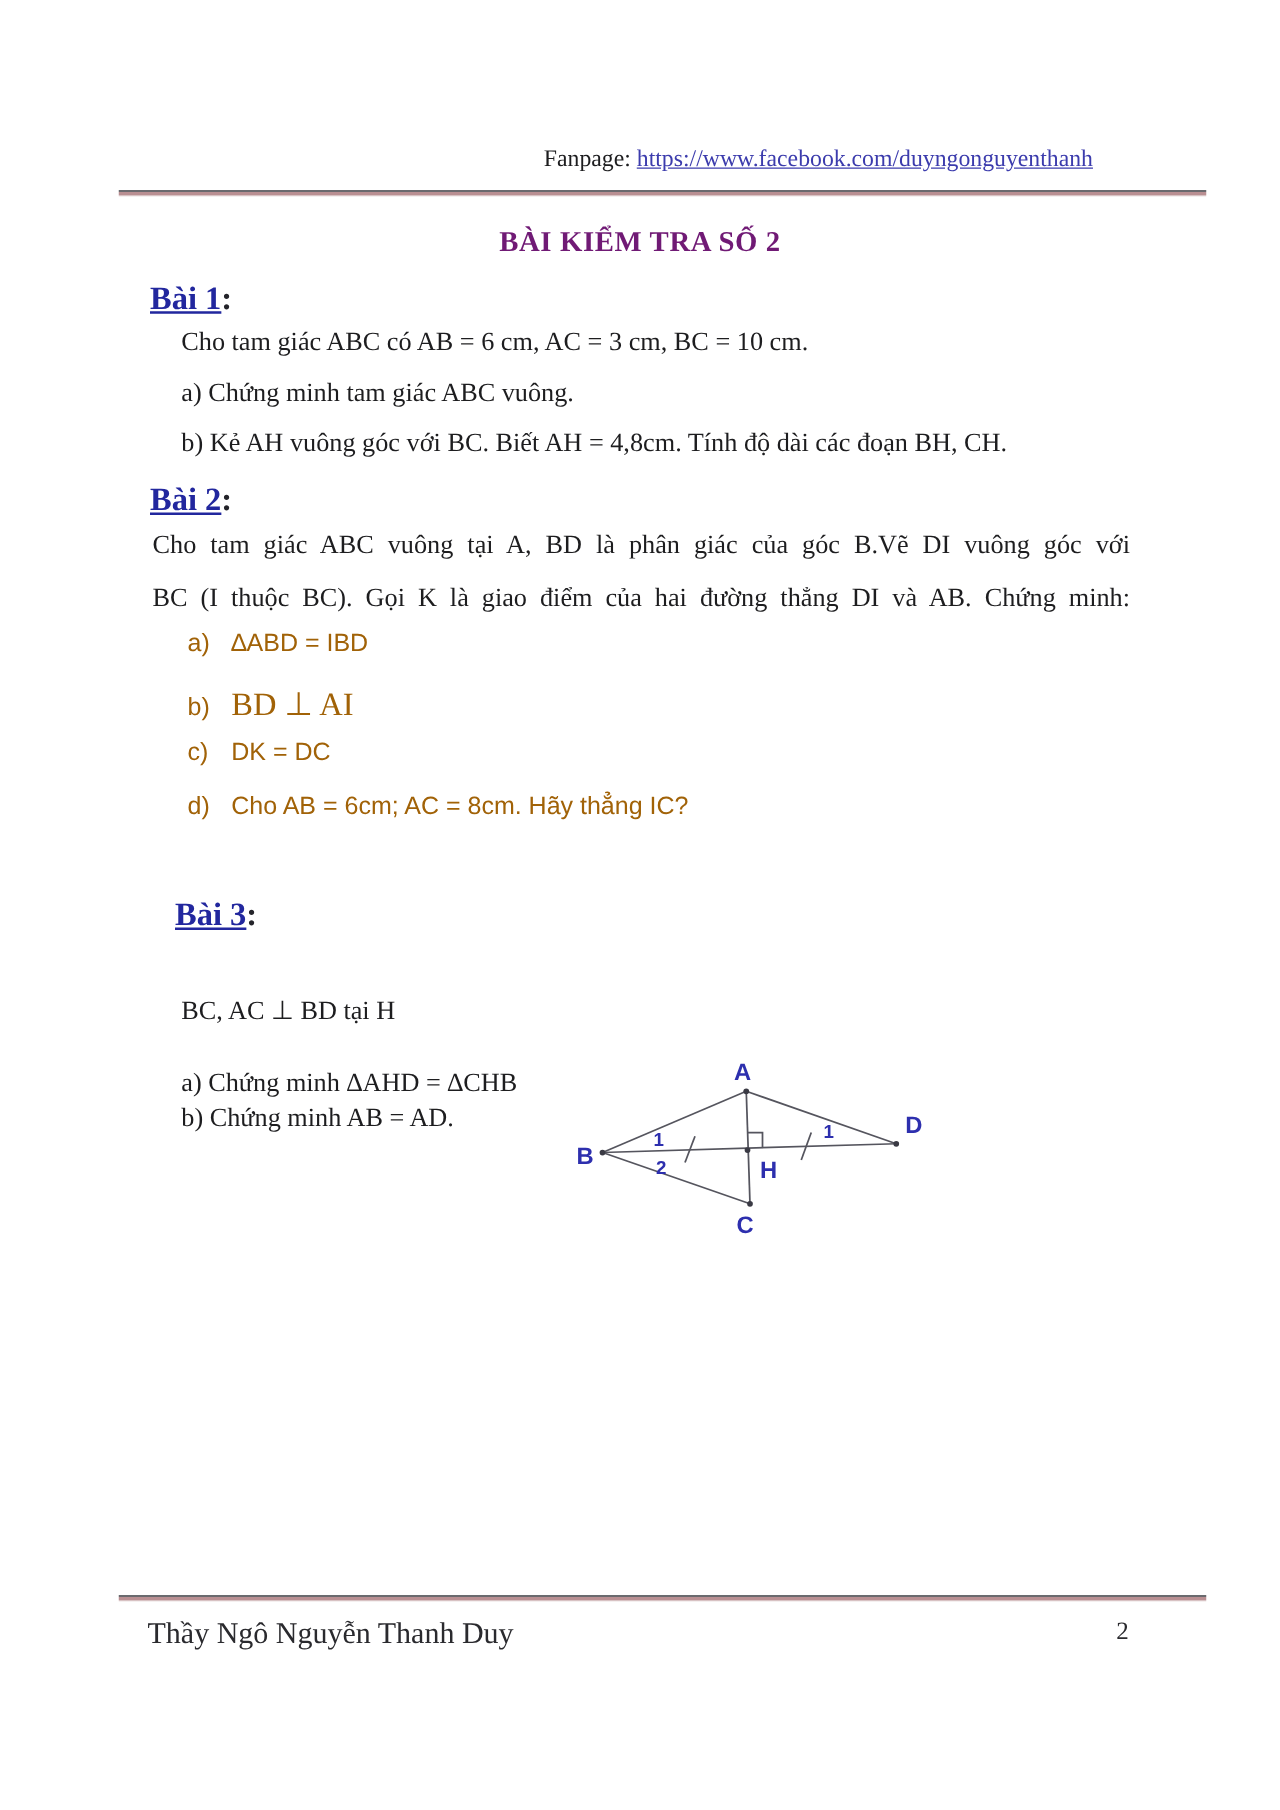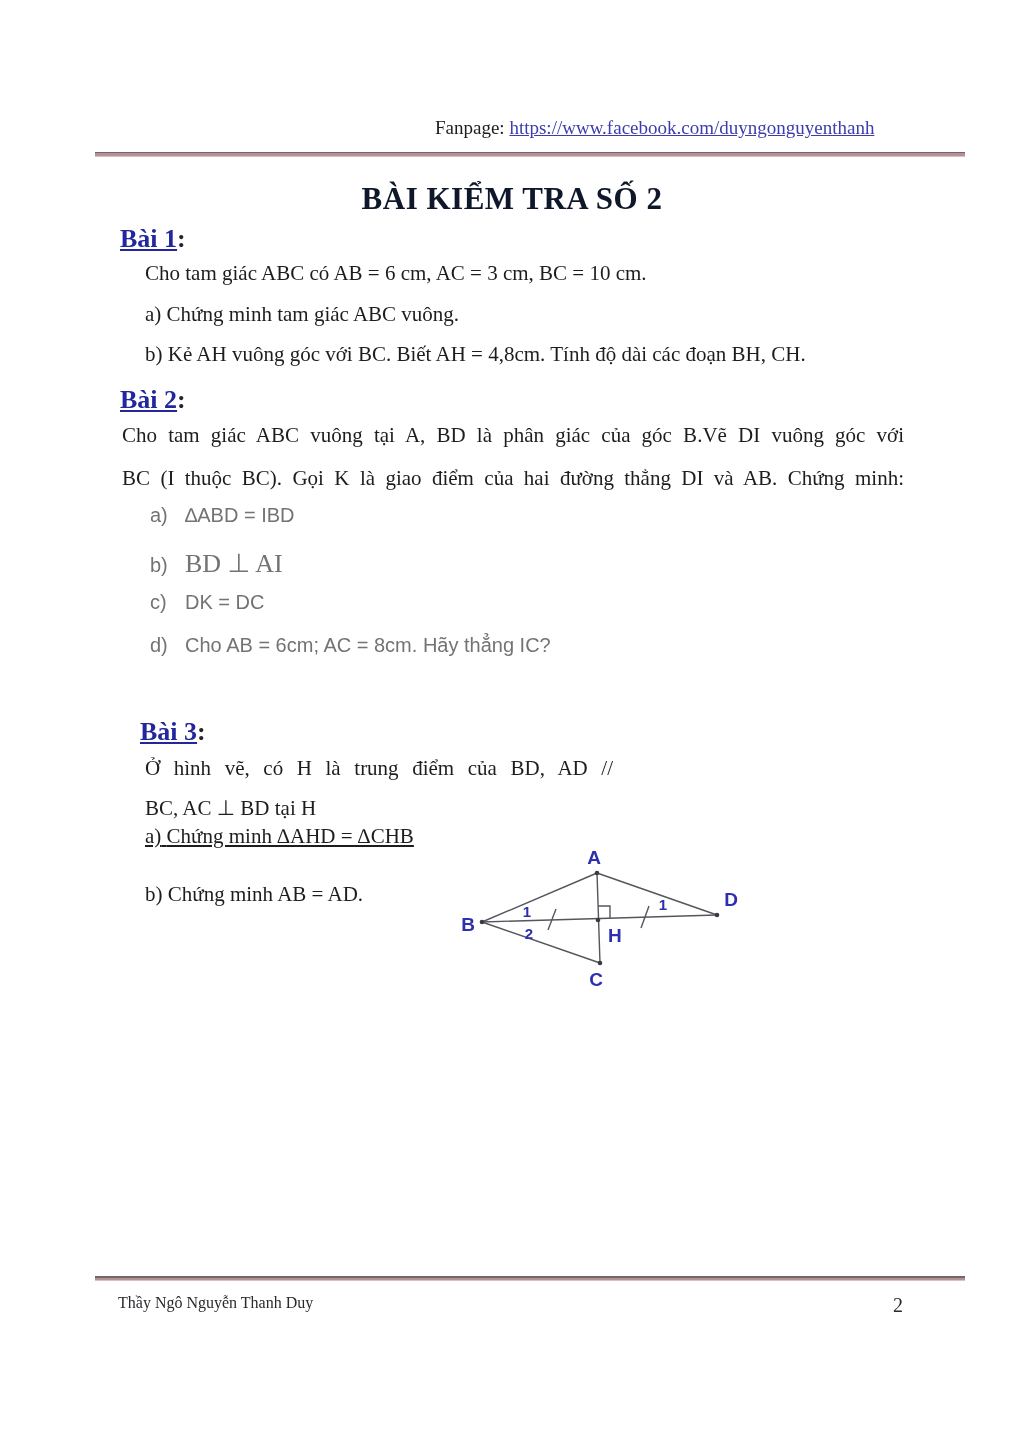--- a/index.html
+++ b/index.html
@@ -20,22 +20,22 @@
   .rule {
     left:95px; width:870px; height:5px;
     background:linear-gradient(to bottom, #6a6a6e 0 1.5px, #b98f92 1.5px 4px, #d8c2c3 4px 5px);
   }
   .rule-top { top:152px; }
   .rule-bottom { top:1276px; }
 
   .doc-title {
     top:181px; left:0; width:100%;
     text-align:center;
-    font-size:31px; font-weight:bold;
-    color:#0f172a;
+    font-size:23px; font-weight:bold;
+    color:#701a75;
     letter-spacing:.5px;
   }
 
   .ex-heading { font-size:26px; font-weight:bold; color:#22279e; }
   .ex-heading .hd { text-decoration:underline; text-decoration-color:#22279e; }
   .ex-heading .colon { color:#24242a; text-decoration:none; }
 
   .body-line { font-size:21px; color:#1d1d1f; white-space:nowrap; }
   .just { white-space:normal; text-align:justify; text-align-last:justify; }
 
@@ -43,41 +43,41 @@
   .ex1-a { top:302px; left:145px; }
   .ex1-b { top:342px; left:145px; }
 
   .h1 { top:224px; left:120px; }
   .h2 { top:385px; left:120px; }
   .h3 { top:717px; left:140px; }
 
   .ex2-l1 { top:423px; left:122px; width:782px; }
   .ex2-l2 { top:466px; left:122px; width:782px; }
 
-  .list-item { font-family:"Liberation Sans", sans-serif; font-size:20px; color:#737373; white-space:nowrap; }
+  .list-item { font-family:"Liberation Sans", sans-serif; font-size:20px; color:#a16207; white-space:nowrap; }
   .list-item .lbl { display:inline-block; width:35px; }
   .list-item .serif-math { font-family:"Liberation Serif", serif; font-size:26px; }
   .i2a { top:504px; left:150px; }
   .i2b { top:548px; left:150px; }
   .i2c { top:591px; left:150px; }
   .i2d { top:634px; left:150px; }
 
   .ex3-l1 { top:756px; left:145px; width:468px; }
   .ex3-l2 { top:796px; left:145px; }
-  .ex3-a { top:824px; left:145px;text-decoration:underline; }
+  .ex3-a { top:854px; left:145px; }
   .ex3-b { top:882px; left:145px; }
 
   .figure-box { top:838px; left:446px; width:322px; height:160px; }
   .figure-box svg { display:block; }
   .fig-line { stroke:#55555e; stroke-width:1.4; fill:none; }
   .fig-dot { fill:#3a3a44; }
   .fig-label { font-family:"Liberation Sans", sans-serif; font-size:19px; font-weight:bold; fill:#2d2fae; }
   .fig-angle { font-family:"Liberation Sans", sans-serif; font-size:15px; font-weight:bold; fill:#2d2fae; }
 
-  .footer-author { top:1294px; left:118px; font-size:16px; color:#2a2a2e; }
+  .footer-author { top:1294px; left:118px; font-size:24px; color:#2a2a2e; }
   .footer-page { top:1294px; left:893px; font-size:20px; color:#2a2a2e; }
 </style>
 </head>
 <body>
 
 <div class="page">
 
   <div class="abs fanpage">
     <span>Fanpage:</span>
     <a href="#">https://www.facebook.com/duyngonguyenthanh</a>
@@ -94,21 +94,20 @@
   <div class="abs ex-heading h2"><span class="hd">Bài 2</span><span class="colon">:</span></div>
   <div class="abs body-line just ex2-l1">Cho tam giác ABC vuông tại A, BD là phân giác của góc B.Vẽ DI vuông góc với</div>
   <div class="abs body-line just ex2-l2">BC (I thuộc BC). Gọi K là giao điểm của hai đường thẳng DI và AB. Chứng minh:</div>
 
   <div class="abs list-item i2a"><span class="lbl">a)</span><span>∆ABD = IBD</span></div>
   <div class="abs list-item i2b"><span class="lbl">b)</span><span class="serif-math">BD ⊥ AI</span></div>
   <div class="abs list-item i2c"><span class="lbl">c)</span><span>DK = DC</span></div>
   <div class="abs list-item i2d"><span class="lbl">d)</span><span>Cho AB = 6cm; AC = 8cm. Hãy thẳng IC?</span></div>
 
   <div class="abs ex-heading h3"><span class="hd">Bài 3</span><span class="colon">:</span></div>
-  <div class="abs body-line just ex3-l1">Ở hình vẽ, có H là trung điểm của BD, AD //</div>
   <div class="abs body-line ex3-l2">BC, AC ⊥ BD tại H</div>
   <div class="abs body-line ex3-a"><span>a)</span>&nbsp;<span>Chứng minh ∆AHD = ∆CHB</span></div>
   <div class="abs body-line ex3-b"><span>b)</span>&nbsp;<span>Chứng minh AB = AD.</span></div>
 
   <div class="abs figure-box">
     <svg width="322" height="160" viewBox="446 838 322 160">
 
       <line class="fig-line" x1="482" y1="922" x2="597" y2="873"></line>
       <line class="fig-line" x1="597" y1="873" x2="717" y2="915"></line>
       <line class="fig-line" x1="482" y1="922" x2="717" y2="915"></line>

